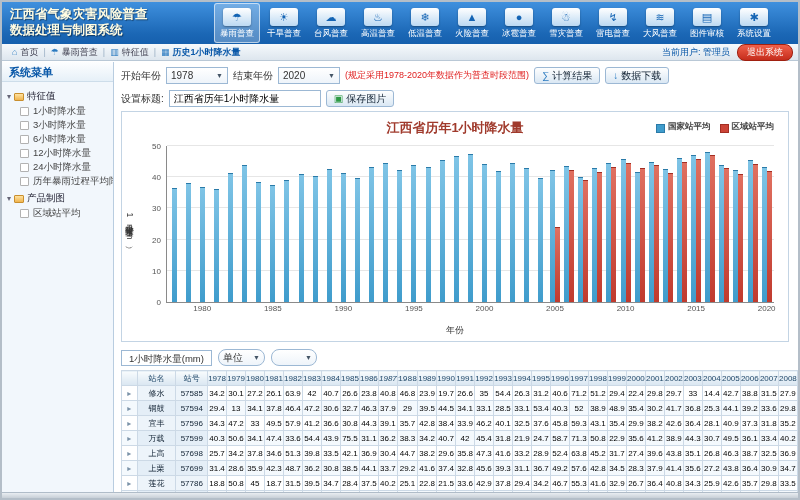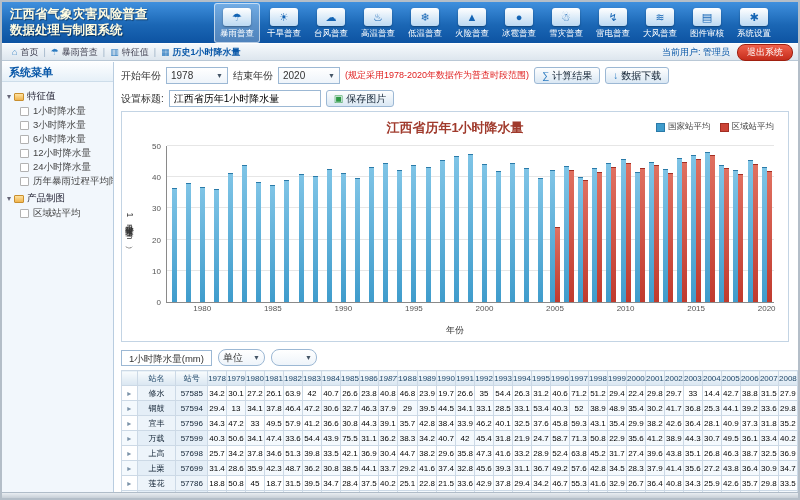--- a/index.html
+++ b/index.html
@@ -2,21 +2,21 @@
 <html><head>
 <meta charset="utf-8">
 <style>
   * { margin:0; padding:0; box-sizing:border-box; }
   html,body { background:#9aa6b2; }
   body { font-family:"Liberation Sans","DejaVu Sans",sans-serif; }
   .window { position:relative; width:800px; height:500px; margin:0 auto; background:#fff;
             border:2px solid #b4bec8; overflow:hidden; }
 
   
-  .header { position:absolute; left:0; top:0; right:0; height:41px;
+  .header { position:absolute; left:0; top:0; right:0; height:58px;
             background:linear-gradient(#3f90de,#1b67b5 55%,#0d53a2);text-decoration:underline; }
   .app-title { position:absolute; left:8px; top:4px; color:#fffce2; font-weight:bold;
                font-size:12.5px; line-height:16px; text-shadow:1px 1px 1px rgba(0,0,0,.45); }
   .toolbar { position:absolute; left:212px; top:1px; height:40px; display:flex; gap:1px; }
   .tb-item { width:46px; display:flex; flex-direction:column; align-items:center;
              justify-content:center; color:#fff; cursor:pointer; border-radius:3px;
              border:1px solid transparent; padding-top:1px; }
   .tb-item.active { background:rgba(255,255,255,.28); border:1px solid rgba(255,255,255,.6); }
   .tb-ico { width:28px; height:18px; background:linear-gradient(#ffffff,#bcd9f2);
             border-radius:3px; font-size:11px; line-height:18px; text-align:center;
@@ -69,21 +69,21 @@
                gap:5px; align-items:center; font-size:10px; color:#333; }
   .title-input { width:152px; height:17px; border:1px solid #9cb8d4; font-size:10px; padding:0 4px; }
 
   
   .chart-panel { position:absolute; left:6px; top:49px; right:9px; height:231px;
                  border:1px solid #c3d4e4; background:#fff; }
   .chart-title { position:absolute; top:7px; width:100%; text-align:center;
                  color:#a03a2c; font-size:13px; font-weight:bold; }
   .legend { position:absolute; top:9px; right:14px; display:flex; gap:9px;
             font-size:8.5px; color:#444; align-items:center; }
-  .legend .entry { display:flex; align-items:center; }
+  .legend .entry { display:flex; align-items:flex-end;font-weight:bold; }
   .sw { width:9px; height:9px; display:inline-block; margin-right:3px; }
   .sw.blue { background:#3f9ccc; border:1px solid #2a7aa8; }
   .sw.red  { background:#cc4437; border:1px solid #a32e23; }
   .plot { position:absolute; left:44px; right:14px; top:34px; bottom:38px;
           border-left:1px solid #8a8a8a; border-bottom:1px solid #8a8a8a; }
   .gridline { position:absolute; left:0; right:0; height:1px; background:#e6e6e6; }
   .ytick { position:absolute; left:-30px; width:24px; text-align:right; font-size:8px;
            color:#555; transform:translateY(50%); }
   .bars { position:absolute; left:0; right:0; top:0; bottom:0; display:flex; align-items:flex-end; }
   .bar-group { flex:1; height:100%; display:flex; align-items:flex-end; justify-content:center; position:relative; }

